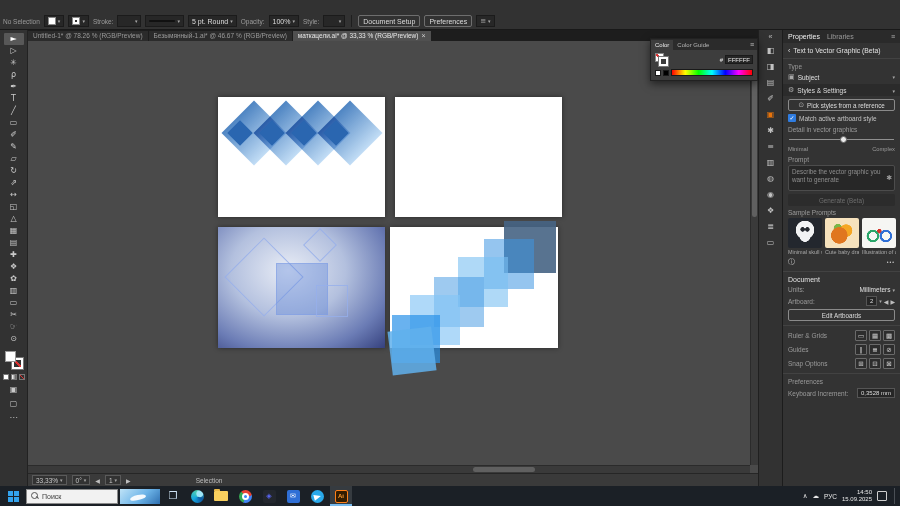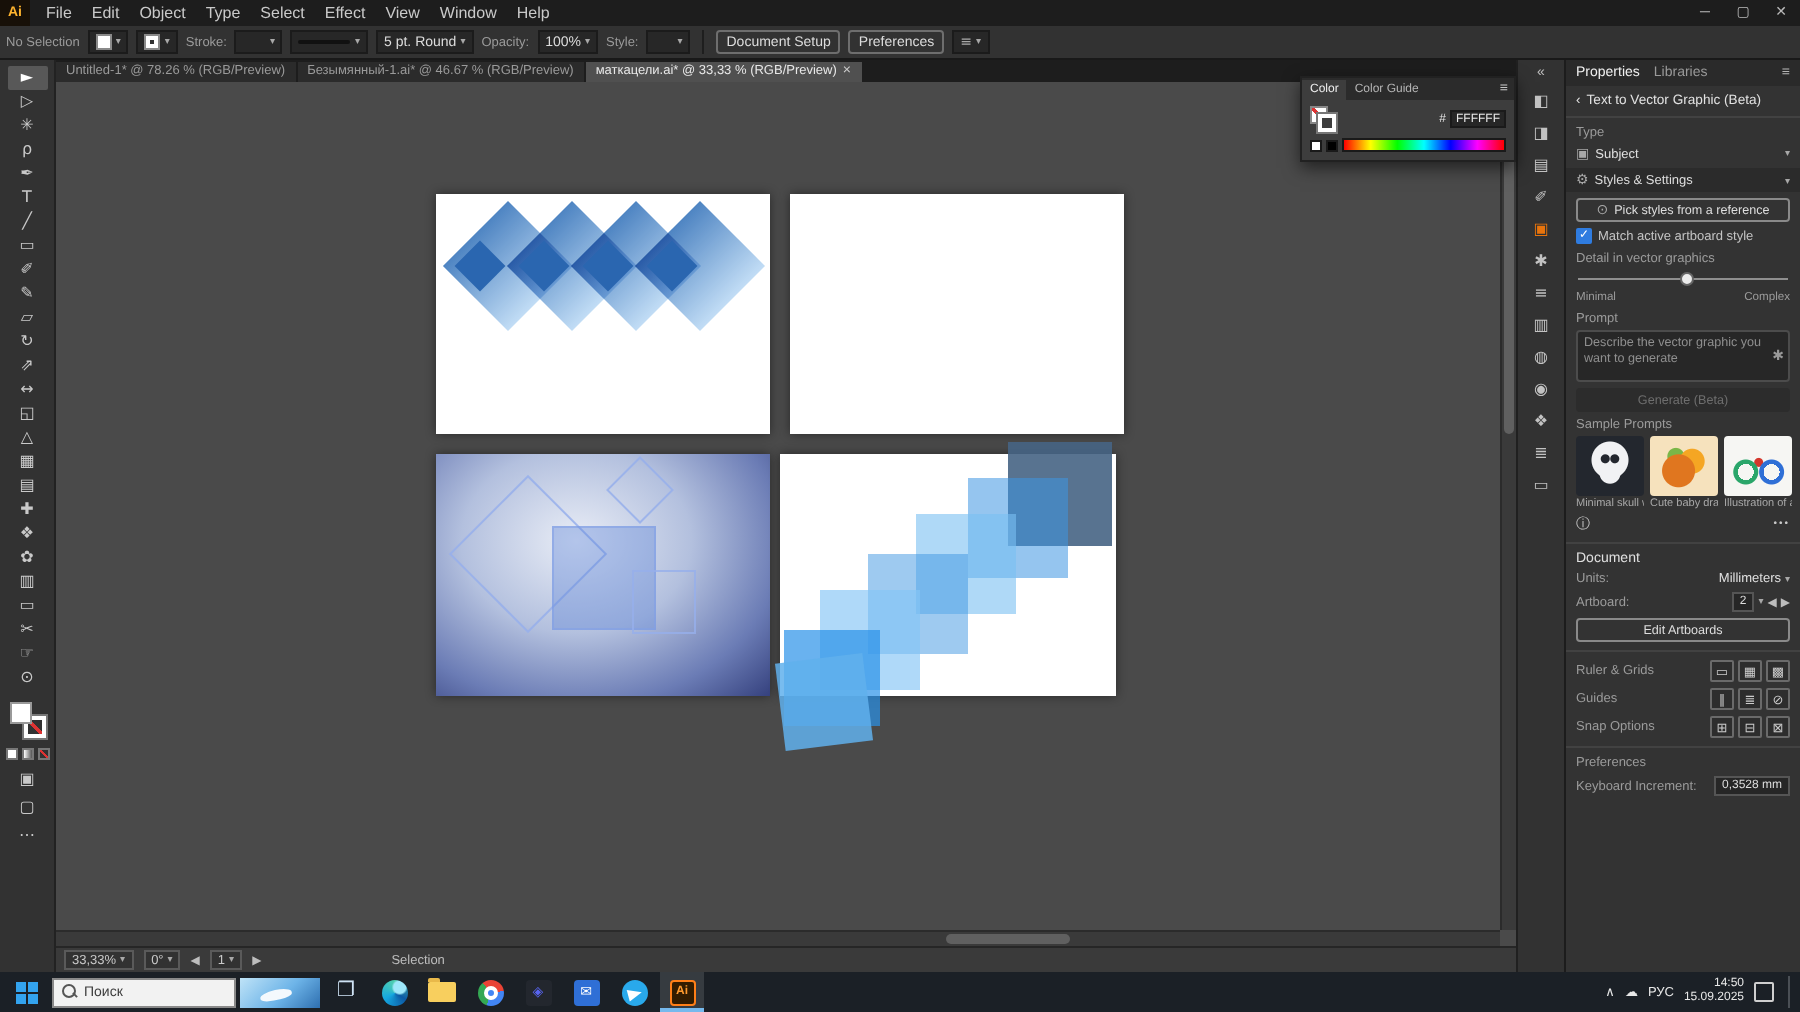--- a/index.html
+++ b/index.html
@@ -141,37 +141,20 @@
 .tray .g{font-family:"DejaVu Sans",sans-serif}
 .clock{text-align:right;font-size:6px;line-height:7px}
 .notif{width:10px;height:10px;border:1px solid #cfcfcf;border-radius:1px}
 .showdesk{width:1px;height:16px;background:#4a4f55;margin-left:2px}
 </style>
 </head>
 <body>
 
 <div id="app">
 
-  <div class="menubar">
-    <span class="logo">Ai</span>
-    <span class="menu-item">File</span>
-    <span class="menu-item">Edit</span>
-    <span class="menu-item">Object</span>
-    <span class="menu-item">Type</span>
-    <span class="menu-item">Select</span>
-    <span class="menu-item">Effect</span>
-    <span class="menu-item">View</span>
-    <span class="menu-item">Window</span>
-    <span class="menu-item">Help</span>
-    <div class="win-controls">
-      <span class="win-btn">─</span>
-      <span class="win-btn">▢</span>
-      <span class="win-btn">✕</span>
-    </div>
-  </div>
 
   <div class="controlbar">
     <span class="lbl">No Selection</span>
     <span class="cb-box">
         <span class="swatch"></span>
         <span class="caret">▾</span>
       </span>
     <span class="cb-box">
         <span class="swatch hollow"></span>
         <span class="caret">▾</span>

